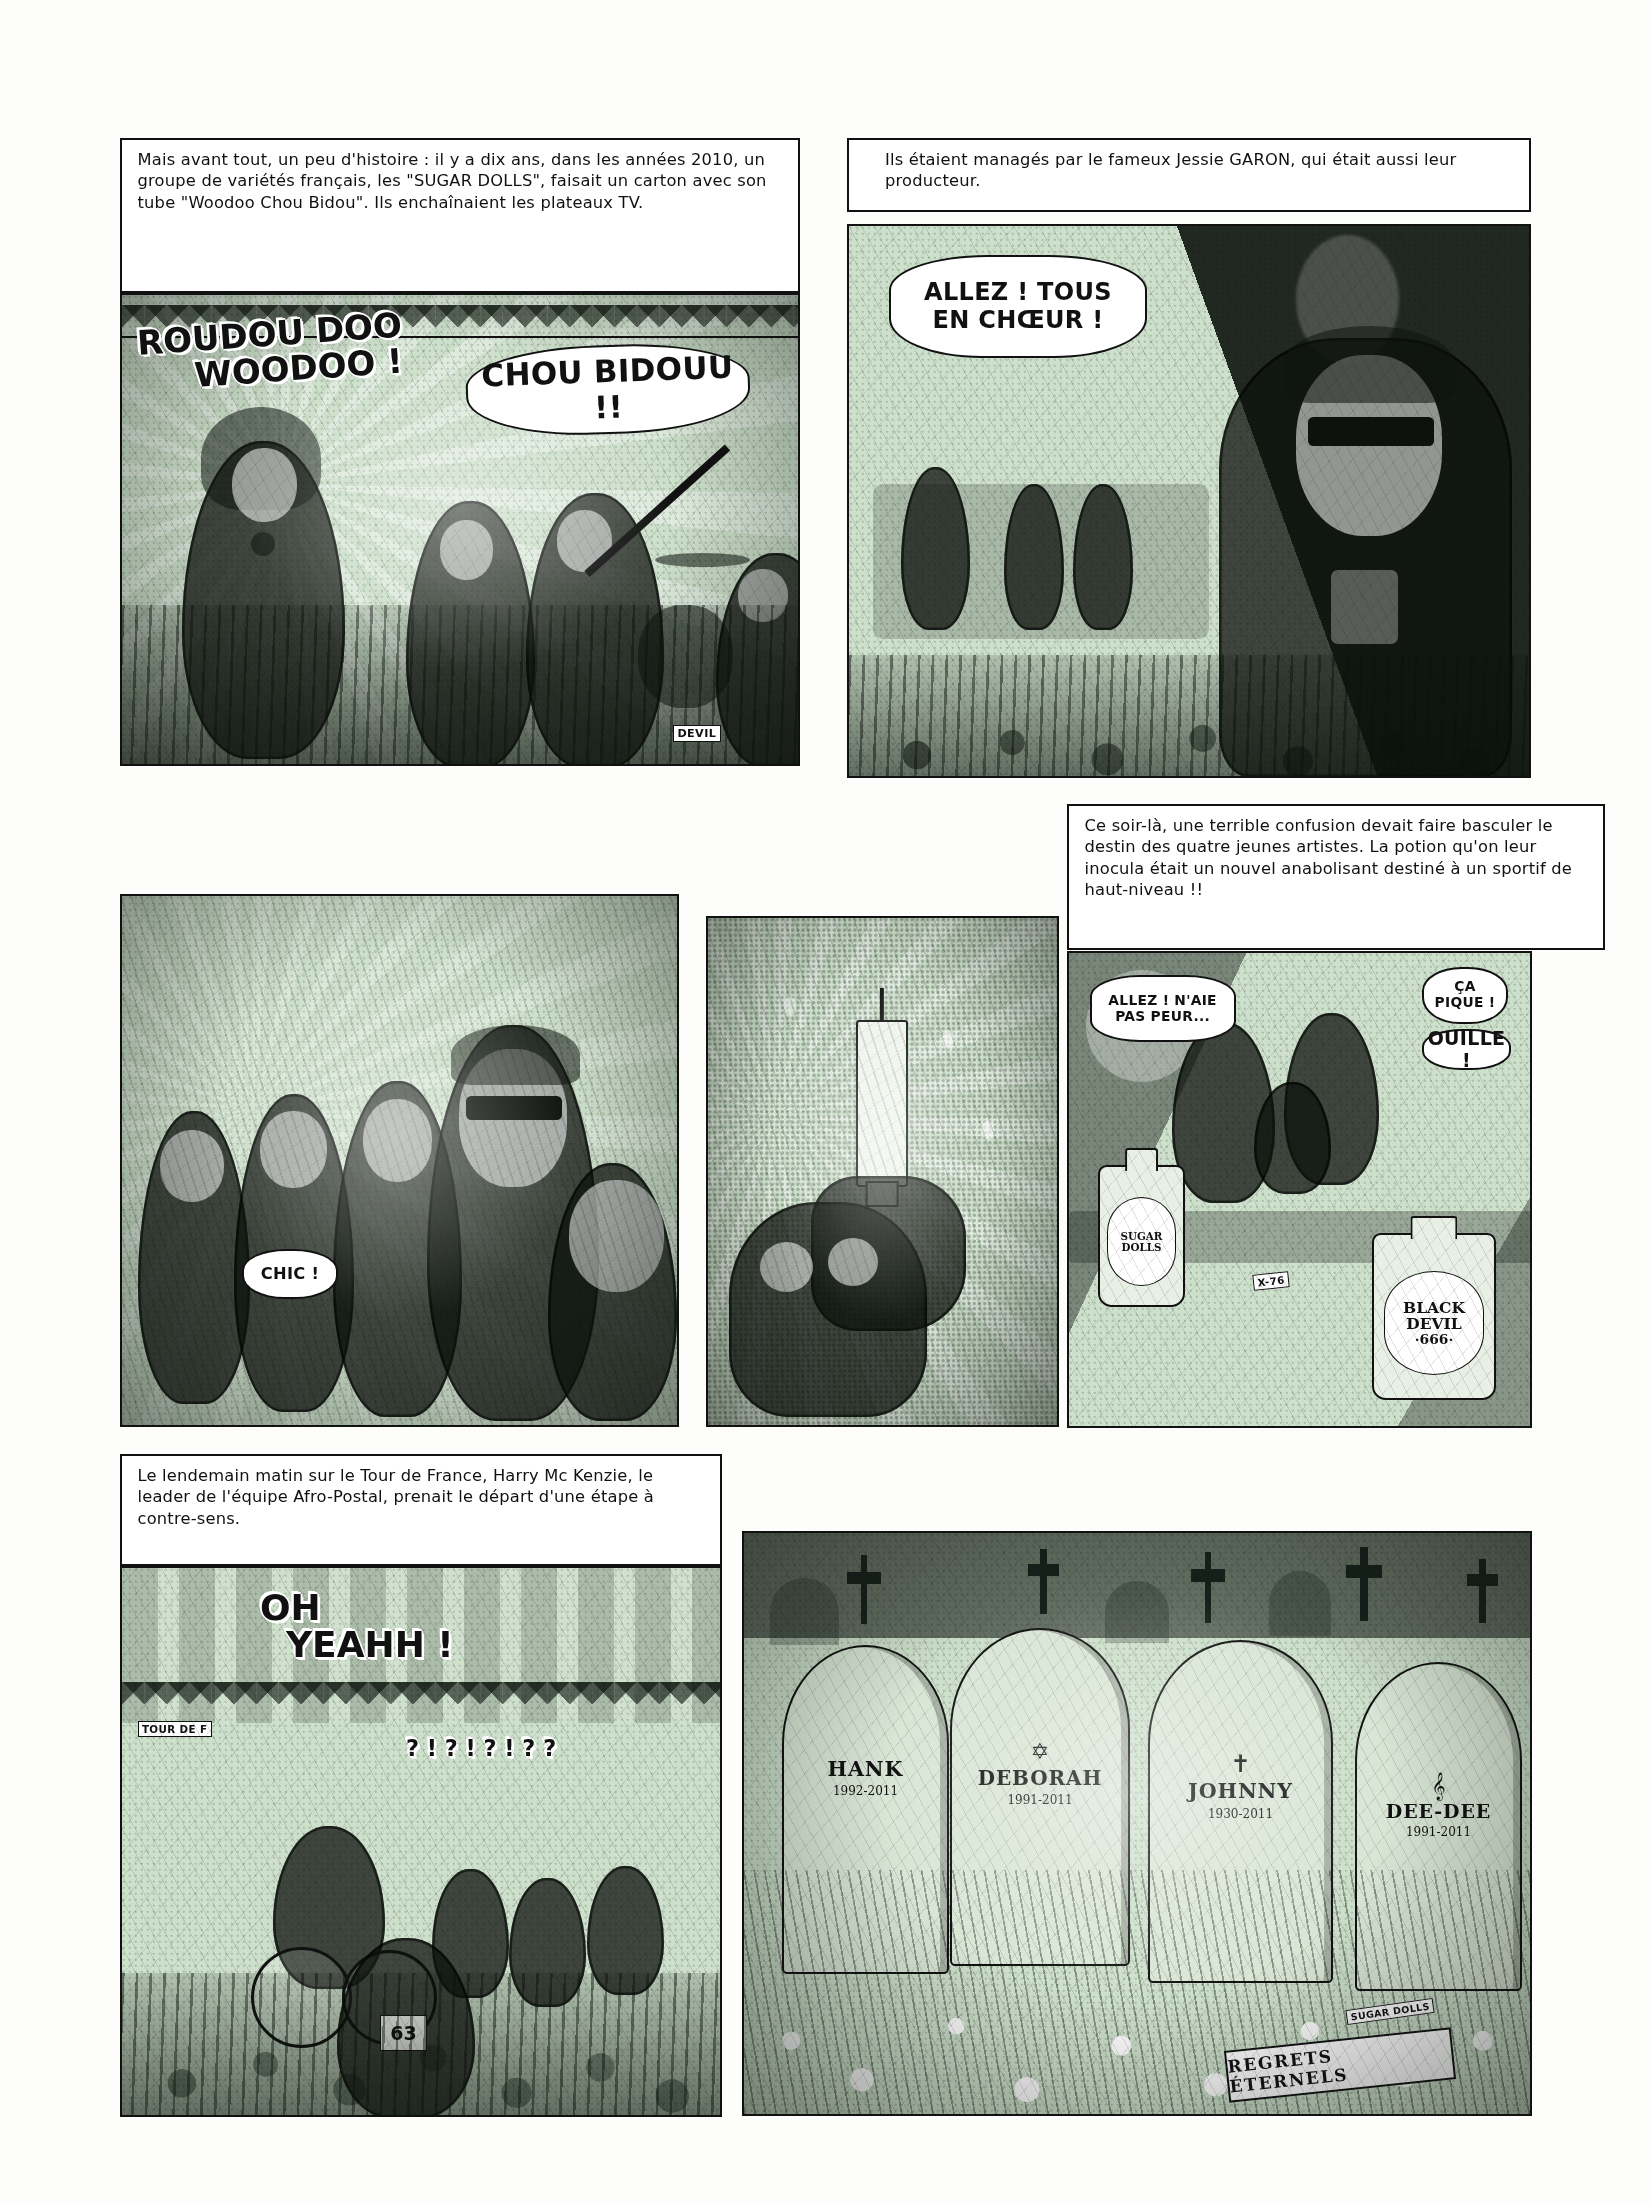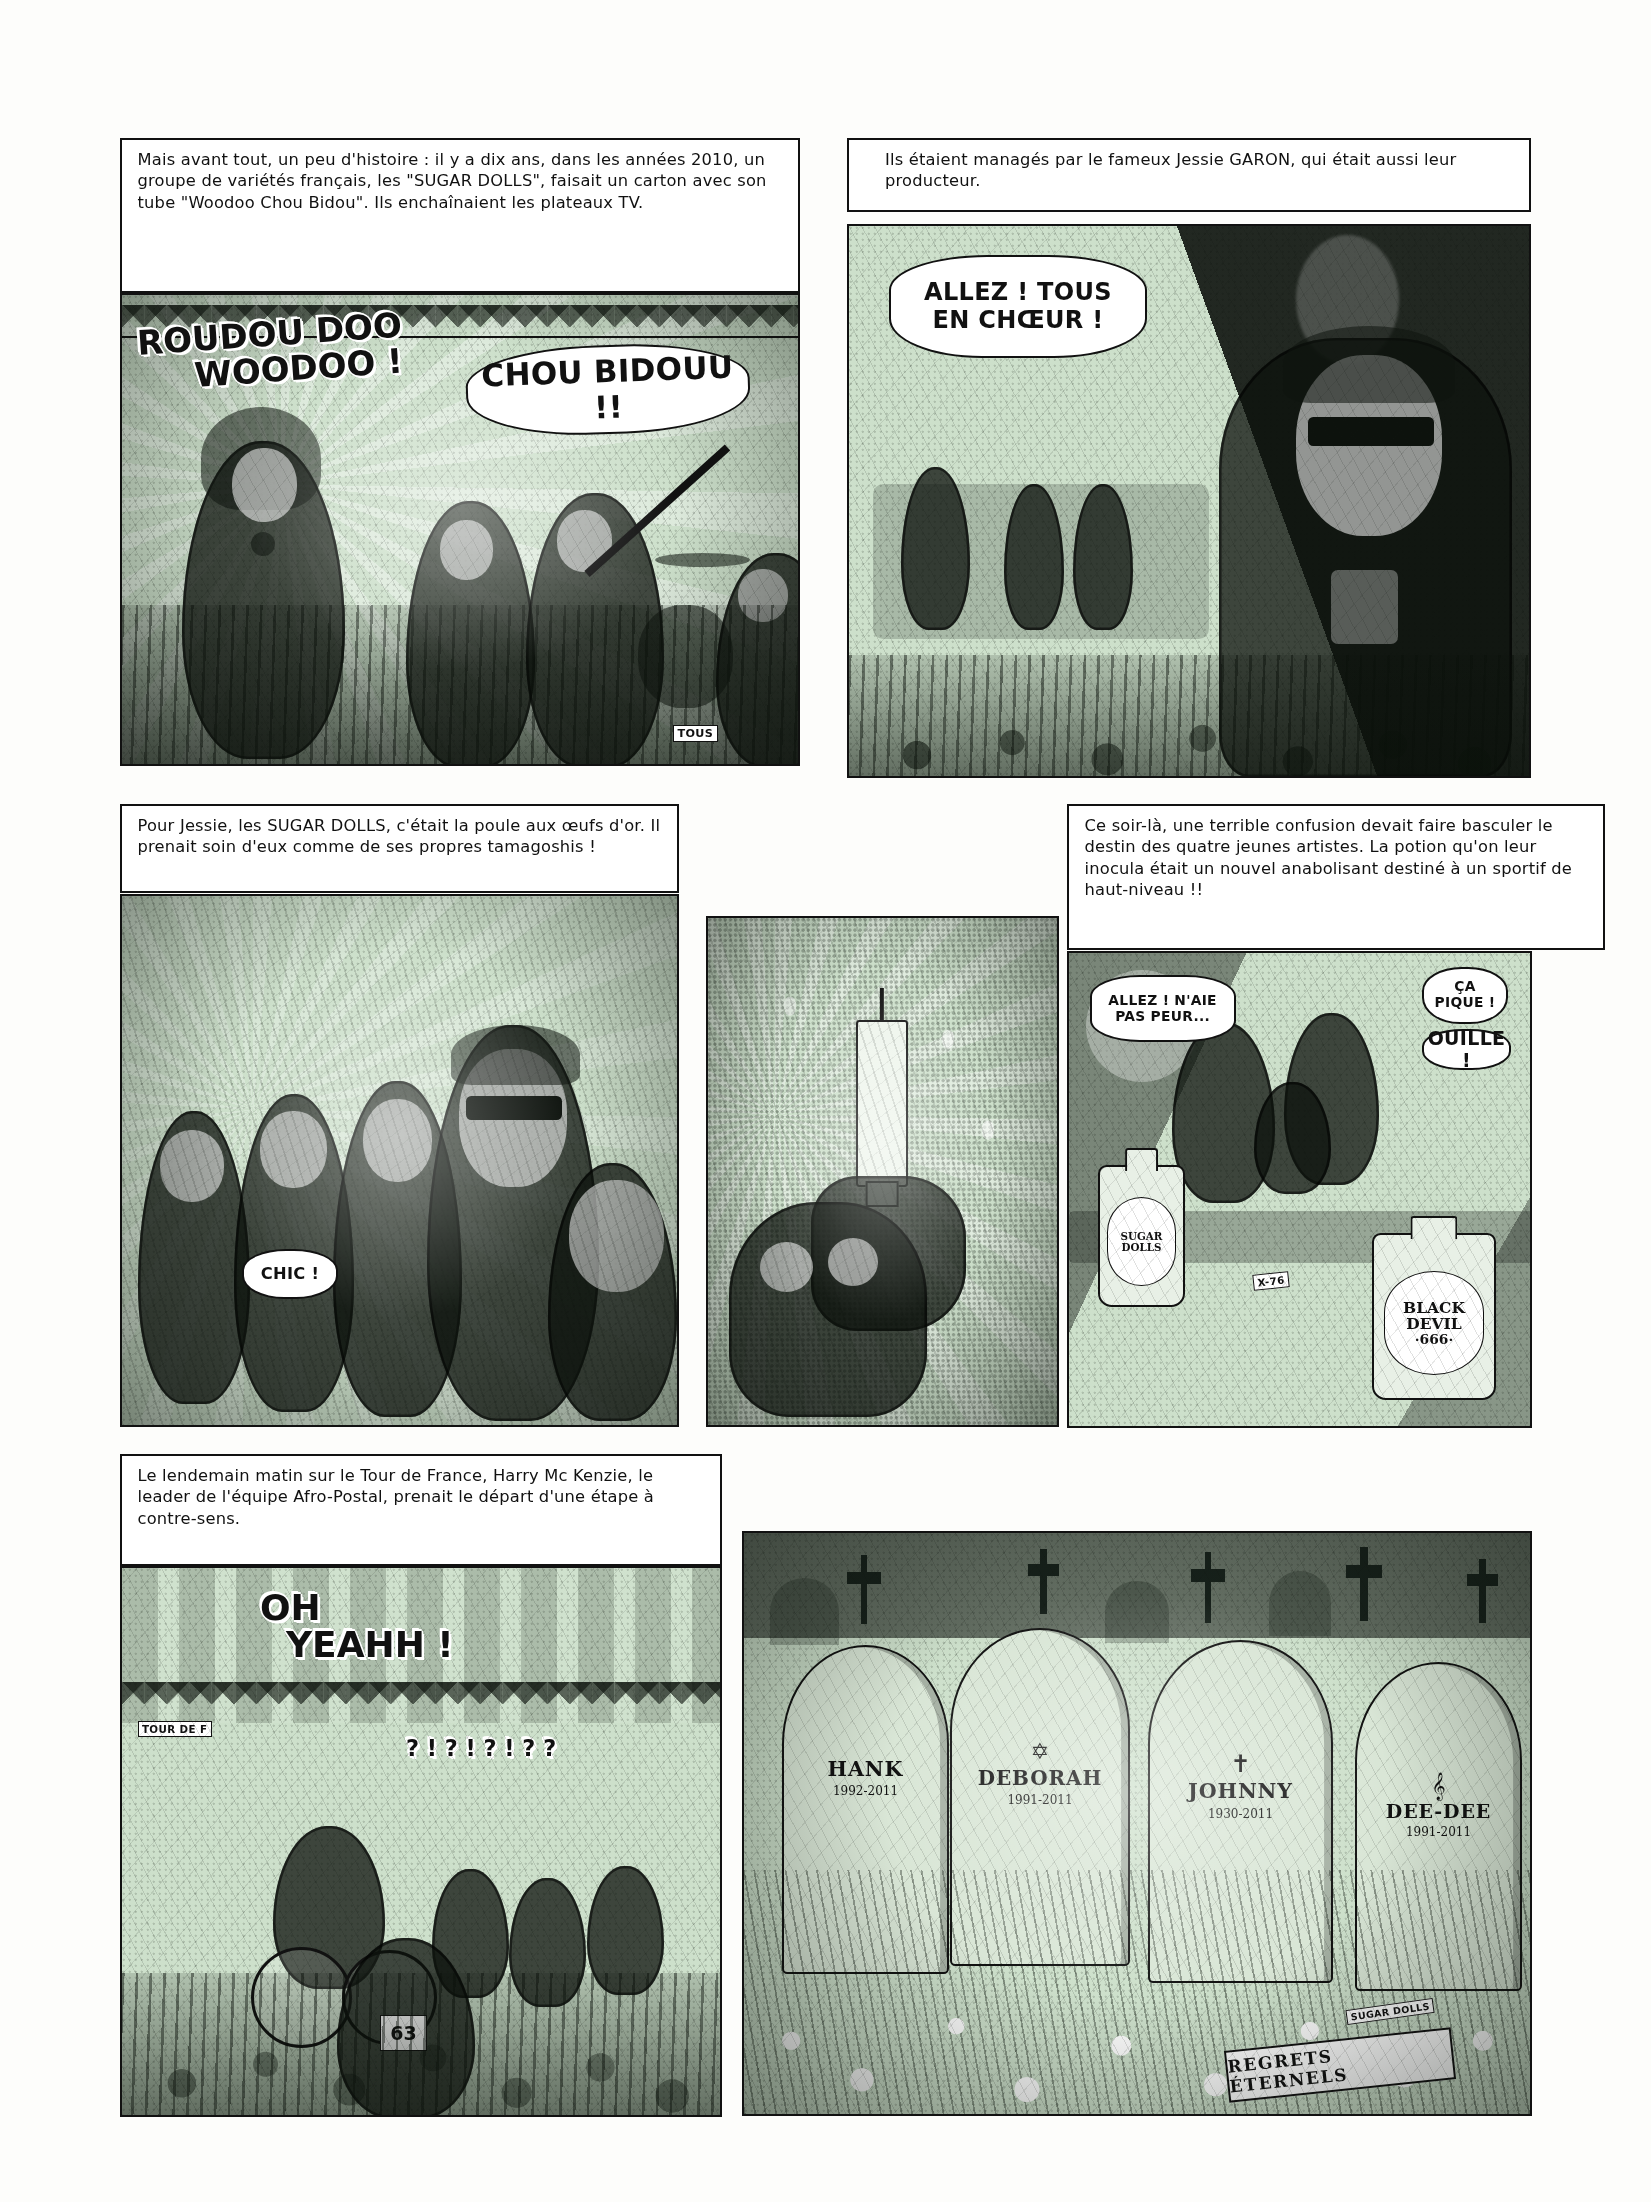--- a/index.html
+++ b/index.html
@@ -378,21 +378,21 @@
       <div class="banner" style="left:465px; top:275px; width:189px; transform:rotate(-42deg); transform-origin:left center; border-top-width:8.6px;"></div>
 
       <div class="figure" style="left:594px; top:258px; width:120px; height:215px;"></div>
       <div class="lightblob" style="left:616px; top:274px; width:50px; height:53px; border-radius:48%;"></div>
       <div class="blob" style="left:533px; top:258px; width:95px; height:13.8px; border-radius:50%;"></div>
 
       <div class="scratch soft"></div>
       <div class="floor"></div>
       <div class="vign"></div>
 
-      <div class="label" style="left:551px; top:430px; font-size:11.2px;">TOUS</div>
+      <div class="label" style="left:551px; top:430px; font-size:11.2px;">DEVIL</div>
 
       <div class="shout" style="left:15.5px; top:20.6px; width:284px; font-size:34px; transform:rotate(-4deg);">
         <span>ROUDOU DOO</span><br>
         <span style="margin-left:55px; display:inline-block;">WOODOO !</span>
       </div>
 
       <div class="bubble" style="left:344px; top:50px; width:284px; height:89px; font-size:31px; transform:rotate(-2deg);">
         <span>CHOU BIDOUU !!</span>
       </div>
     </div>
@@ -422,23 +422,20 @@
       <div class="crowd" style="height:38%;"></div>
       <div class="scratch soft"></div>
       <div class="floor" style="height:22%;"></div>
 
       <div class="bubble rect" style="left:40px; top:29px; width:258px; height:103px; font-size:24px; border-radius:38% 38% 36% 36% / 34% 34% 38% 38%;">
         <span>ALLEZ ! TOUS EN CHŒUR !</span>
       </div>
     </div>
   </div>
 
-  <div class="caption" style="left:120px; top:804px; width:559px; height:89px;">
-    <span>Pour Jessie, les SUGAR DOLLS, c'était la poule aux œufs d'or. Il prenait soin d'eux comme de ses propres tamagoshis !</span>
-  </div>
 
   <div class="panel" style="left:120px; top:894px; width:559px; height:533px;">
     <div class="art">
       <div class="burst" style="opacity:.35;"></div>
       <div class="halftone"></div>
 
       <div class="figure" style="left:15.5px; top:215px; width:112px; height:293px;"></div>
       <div class="lightblob" style="left:38px; top:234px; width:64px; height:72px; border-radius:48%;"></div>
 
       <div class="figure" style="left:112px; top:198px; width:120px; height:318px;"></div>

